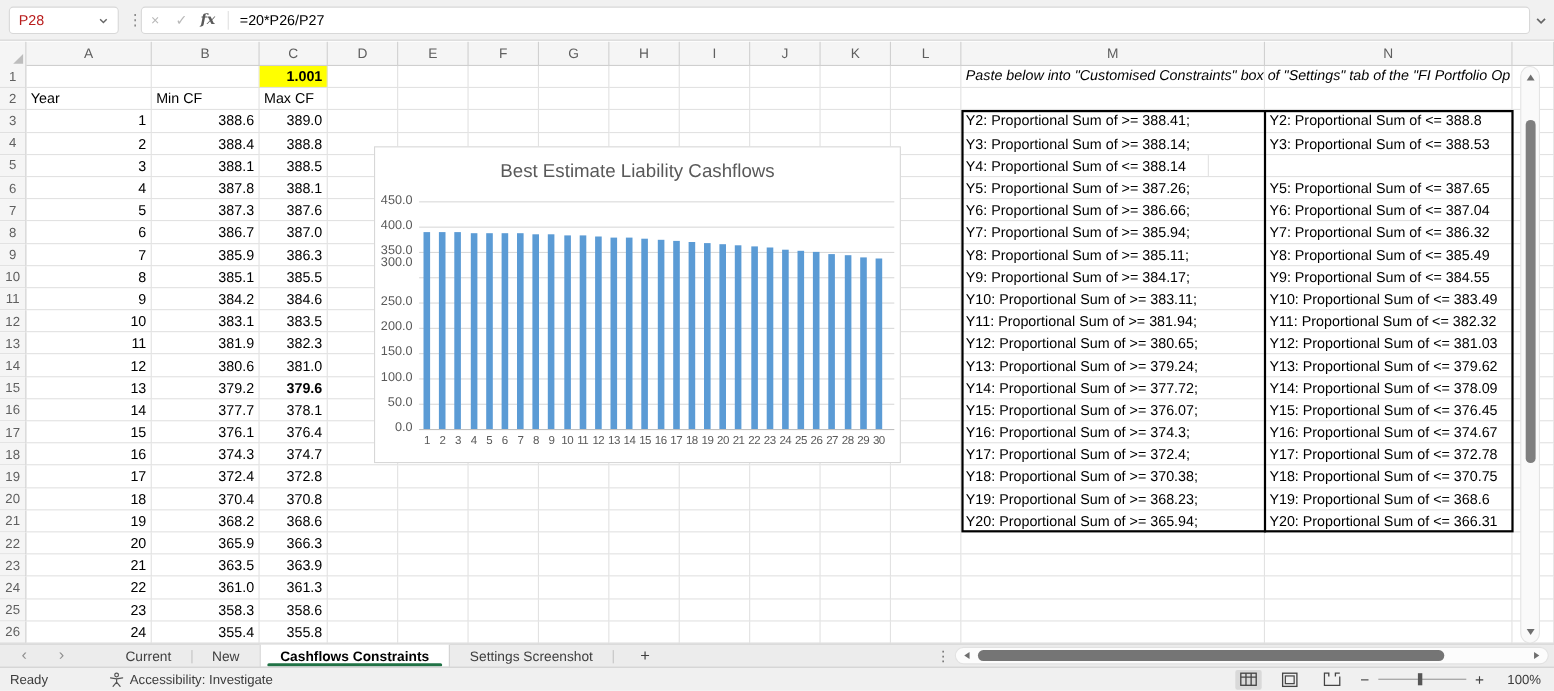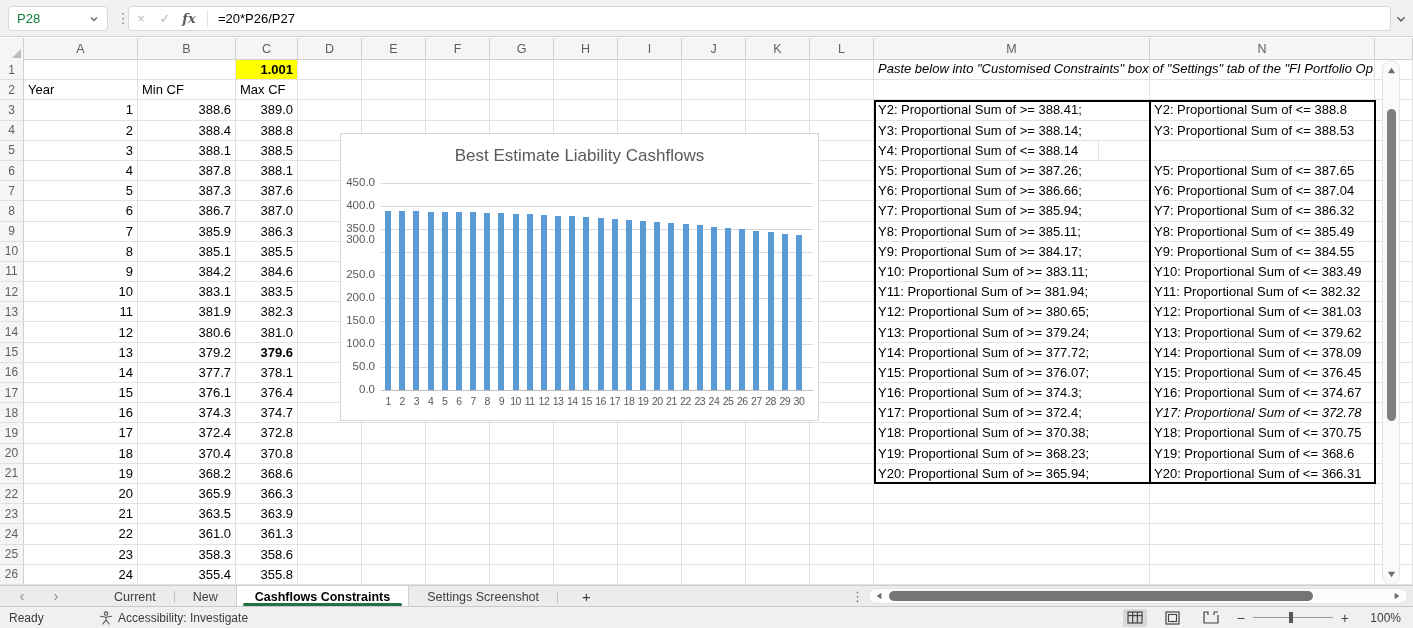--- a/index.html
+++ b/index.html
@@ -5,21 +5,21 @@
   * { margin:0; padding:0; box-sizing:border-box; }
   html,body { width:1413px; height:628px; overflow:hidden;
     font-family:"Liberation Sans", sans-serif; background:#e8e8e8; }
   .app { position:relative; width:1413px; height:628px; background:#fff; }
 
   
   .formula-row { position:absolute; left:0; top:0; width:1413px; height:37px;
     background:#f1f1f1; border-bottom:1px solid #d5d5d5; }
   .name-box { position:absolute; left:8px; top:6px; width:100px; height:25px;
     background:#fff; border:1px solid #d8d8d8; border-radius:4px;
-    display:flex; align-items:center; padding:0 8px; font-size:13px; color:#15803d; }
+    display:flex; align-items:center; padding:0 8px; font-size:13px; color:#b91c1c; }
   .name-box .nb-label { flex:1; }
   .nb-chev { width:10px; height:10px; }
   .fb-dots { position:absolute; left:116px; top:10px; color:#8a8a8a; font-size:14px; }
   .fx-box { position:absolute; left:128px; top:6px; right:22px; height:25px;
     background:#fff; border:1px solid #d8d8d8; border-radius:4px;
     display:flex; align-items:center; }
   .fxbtn { width:24px; text-align:center; font-size:13px; color:#b9b9b9; }
   .fxbtn.fx { font-family:"DejaVu Serif", serif; font-style:italic; color:#5a5a5a; font-weight:700; }
   .fx-div { width:1px; height:17px; background:#e0e0e0; margin:0 6px; }
   .formula-input { flex:1; font-size:13px; color:#000; padding-left:4px; }
@@ -463,21 +463,21 @@
           <div class="cell" style="width: 64px;"></div>
           <div class="cell" style="width: 64px;"></div>
           <div class="cell" style="width: 64px;"></div>
           <div class="cell" style="width: 64px;"></div>
           <div class="cell" style="width: 64px;"></div>
           <div class="cell" style="width: 64px;"></div>
           <div class="cell" style="width: 64px;"></div>
           <div class="cell" style="width: 64px;"></div>
           <div class="cell" style="width: 64px;"></div>
           <div class="cell txt" style="width: 276px;">Y17: Proportional Sum of &gt;= 372.4;</div>
-          <div class="cell txt" style="width: 244px; font-style: italic;">Y17: Proportional Sum of &lt;= 372.78</div>
+          <div class="cell txt" style="width: 244px;">Y17: Proportional Sum of &lt;= 372.78</div>
           <div class="cell" style="flex: 1 1 0%;"></div>
         </div>
         <div class="grid-row" style="height: 20.192px;">
           <div class="rownum">19</div>
           <div class="cell num" style="width: 114px;">17</div>
           <div class="cell num" style="width: 98px;">372.4</div>
           <div class="cell num" style="width: 62px; text-align: center;">372.8</div>
           <div class="cell" style="width: 64px;"></div>
           <div class="cell" style="width: 64px;"></div>
           <div class="cell" style="width: 64px;"></div>

